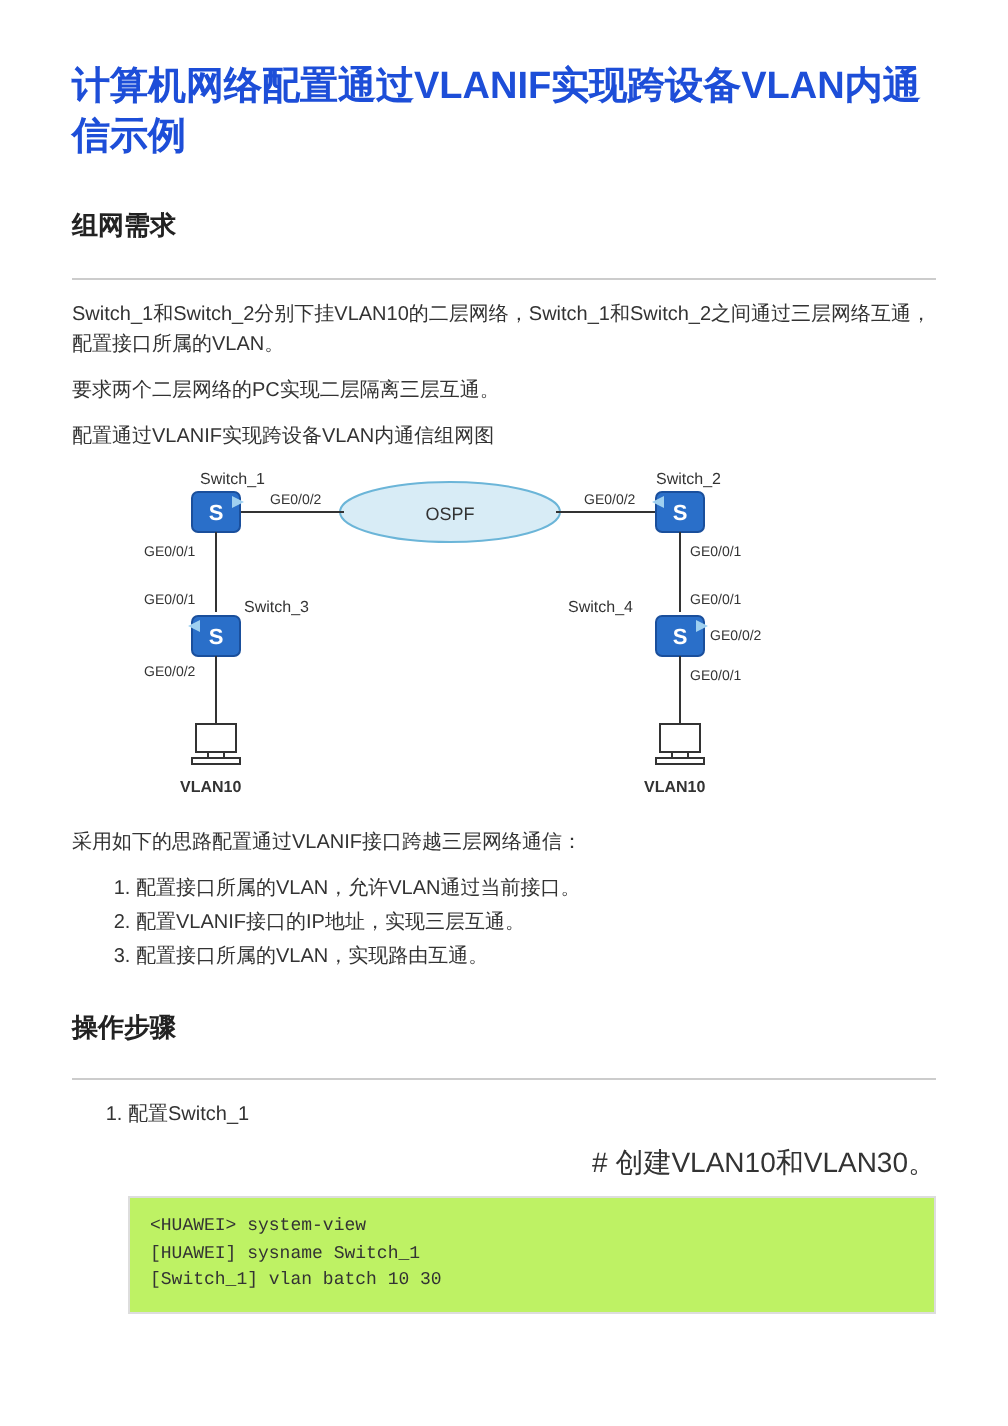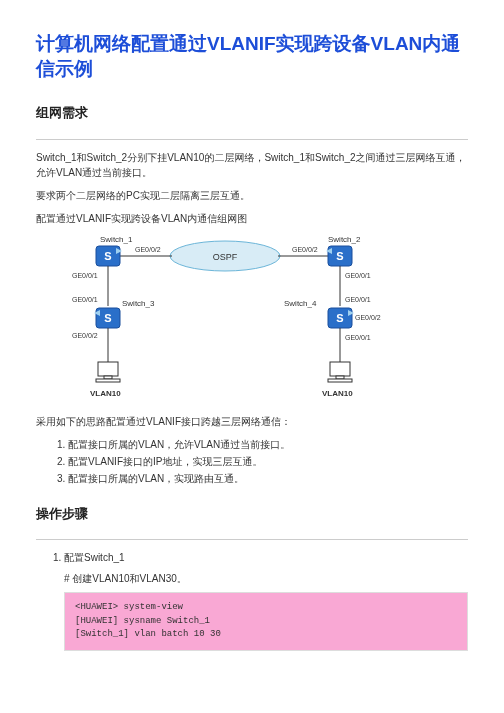--- a/index.html
+++ b/index.html
@@ -6,31 +6,31 @@
   body { font-family: "Microsoft YaHei", Arial, sans-serif; background: #fff; width: 504px; padding: 32px 36px 20px 36px; color: #333; font-size: 10px; line-height: 1.5; }
   h1.title { color: #1d4ed8; font-size: 19px; font-weight: bold; margin-bottom: 22px; line-height: 1.3; }
   h2.section { font-size: 13px; font-weight: bold; color: #222; margin: 18px 0 10px 0; border-bottom: 1px solid #ccc; padding-bottom: 16px; }
   p.para { font-size: 10px; color: #333; margin-bottom: 8px; line-height: 1.5; }
   .diagram { margin: 6px 0 10px 24px; }
   .diagram svg { display: block; }
   ol.steps { margin-left: 32px; margin-bottom: 10px; }
   ol.steps li { font-size: 10px; margin-bottom: 2px; }
   ol.proc { margin-left: 28px; }
   ol.proc > li { font-size: 10px; margin-bottom: 6px; }
-  .substep { font-size: 10px; margin: 6px 0 6px 0; }
-  pre.code { background: #f9a8d4; border: 1px solid #ddd; padding: 8px 10px; font-family: Consolas, "Courier New", monospace; font-size: 9px; line-height: 1.5; margin: 6px 0 10px 0; white-space: pre; color: #333; }
+  .substep { font-size: 14px; margin: 6px 0 6px 0; text-align: right; }
+  pre.code { background: #bef264; border: 1px solid #ddd; padding: 8px 10px; font-family: Consolas, "Courier New", monospace; font-size: 9px; line-height: 1.5; margin: 6px 0 10px 0; white-space: pre; color: #333; }
 </style>
 </head>
 <body>
 
 <h1 class="title">计算机网络配置通过VLANIF实现跨设备VLAN内通信示例</h1>
 
 <h2 class="section">组网需求</h2>
 
-<p class="para">Switch_1和Switch_2分别下挂VLAN10的二层网络，Switch_1和Switch_2之间通过三层网络互通，允许VLAN通过当前接口。</p>
+<p class="para">Switch_1和Switch_2分别下挂VLAN10的二层网络，Switch_1和Switch_2之间通过三层网络互通，配置接口所属的VLAN。</p>
 <p class="para">要求两个二层网络的PC实现二层隔离三层互通。</p>
 <p class="para">配置通过VLANIF实现跨设备VLAN内通信组网图</p>
 
 <div class="diagram">
 <svg width="330" height="170" viewBox="0 0 330 170">
 
   <ellipse cx="165" cy="22" rx="55" ry="15" fill="#d8ecf6" stroke="#6bb5d8" stroke-width="1"></ellipse>
   <text x="165" y="26" text-anchor="middle" font-size="9" fill="#333">OSPF</text>
 
   <line x1="60" y1="22" x2="112" y2="22" stroke="#333" stroke-width="1"></line>

